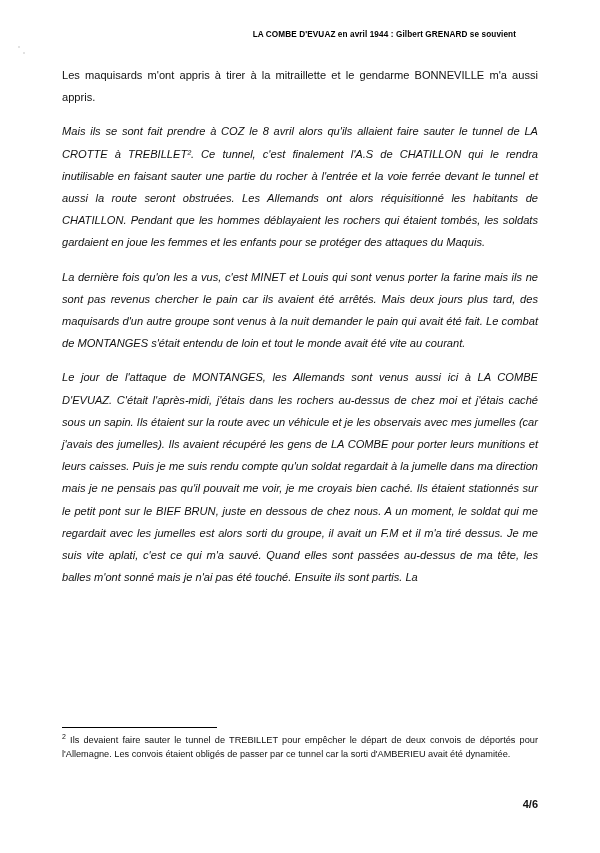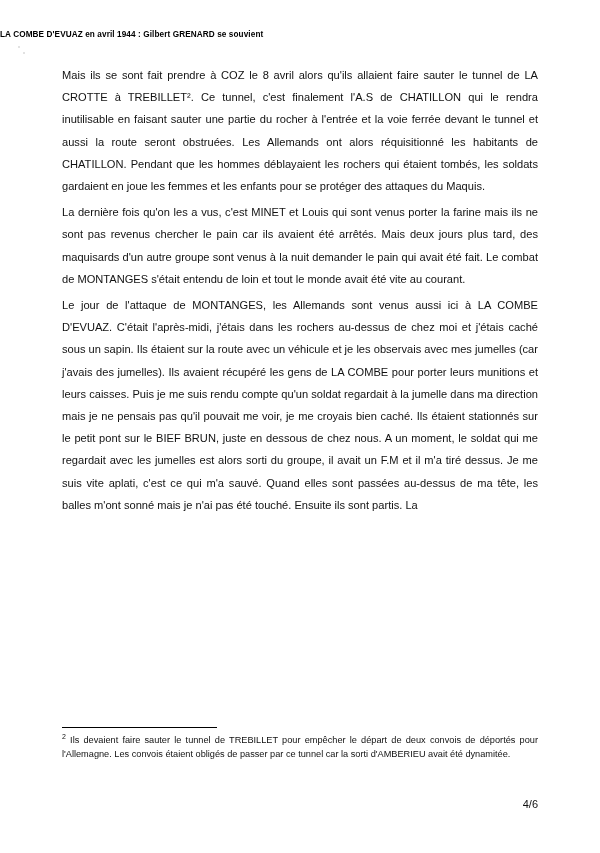--- a/index.html
+++ b/index.html
@@ -19,21 +19,21 @@
     width: 600px;
     height: 853px;
     box-sizing: border-box;
     padding: 0;
   }
   .header {
     position: absolute;
     top: 30px;
     left: 0;
     width: 516px;
-    text-align: left;
+    text-align: right;
     font-size: 8.2px;
     font-weight: bold;
     letter-spacing: 0.1px;
     color: #000;
   }
   .body-text {
     position: absolute;
     top: 64px;
     left: 62px;
     width: 476px;
@@ -41,21 +41,22 @@
     line-height: 22.2px;
     text-align: justify;
     text-justify: inter-word;
     color: #111;
   }
   .body-text p {
     margin: 0;
     text-indent: 0;
   }
   .body-text p + p {
-    margin-top: 4px;
+    margin-top: 12px;
+    font-style: italic;
   }
   sup {
     font-size: 7.4px;
     vertical-align: super;
     line-height: 0;
   }
   .footnote-rule {
     position: absolute;
     left: 62px;
     top: 727px;
@@ -74,21 +75,21 @@
     color: #111;
   }
   .footnote sup {
     font-size: 7px;
   }
   .page-number {
     position: absolute;
     right: 62px;
     top: 798px;
     font-size: 11px;
-    font-weight: normal;
+    font-weight: bold;
     color: #111;
   }
   .speck {
     position: absolute;
     width: 2px;
     height: 2px;
     background: #d8d8d8;
     border-radius: 50%;
   }
 </style>
@@ -96,20 +97,21 @@
 <body>
 
 <div class="page">
 
   <div class="speck" style="left:18px; top:46px;"></div>
   <div class="speck" style="left:23px; top:52px;"></div>
 
   <div class="header">LA COMBE D'EVUAZ en avril 1944 : Gilbert GRENARD se souvient</div>
 
   <div class="body-text">
+    <p>Les maquisards m'ont appris à tirer à la mitraillette et le gendarme BONNEVILLE m'a aussi appris.</p>
     <p>Mais ils se sont fait prendre à COZ le 8 avril alors qu'ils allaient faire sauter le tunnel de LA CROTTE à TREBILLET².  Ce tunnel, c'est finalement l'A.S de CHATILLON qui le rendra inutilisable en faisant sauter une partie du rocher à l'entrée et la voie ferrée devant le tunnel et aussi la route seront obstruées. Les Allemands ont alors réquisitionné les habitants de CHATILLON. Pendant que les hommes déblayaient les rochers qui étaient tombés, les soldats gardaient en joue les femmes et les enfants pour se protéger des attaques du Maquis.</p>
     <p>La dernière fois qu'on les a vus, c'est MINET et Louis qui sont venus porter la farine mais ils ne sont pas revenus chercher le pain car ils avaient été arrêtés. Mais deux jours plus tard, des maquisards d'un autre groupe sont venus à la nuit demander le pain qui avait été fait. Le combat de MONTANGES s'était entendu de loin et tout le monde avait été vite au courant.</p>
     <p>Le jour de l'attaque de MONTANGES, les Allemands sont venus aussi ici à LA COMBE D'EVUAZ. C'était l'après-midi, j'étais dans les rochers au-dessus de chez moi et j'étais caché sous un sapin. Ils étaient sur la route avec un véhicule et je les observais avec mes jumelles (car j'avais des jumelles). Ils avaient récupéré les gens de LA COMBE pour porter leurs munitions et leurs caisses. Puis je me suis rendu compte qu'un soldat regardait à la jumelle dans ma direction mais je ne pensais pas qu'il pouvait me voir, je me croyais bien caché. Ils étaient stationnés sur le petit pont sur le BIEF BRUN, juste en dessous de chez nous. A un moment, le soldat qui me regardait avec les jumelles est alors sorti du groupe, il avait un F.M et il m'a tiré dessus. Je me suis vite aplati, c'est ce qui m'a sauvé. Quand elles sont passées au-dessus de ma tête, les balles m'ont sonné mais je n'ai pas été touché. Ensuite ils sont partis. La</p>
   </div>
 
   <div class="footnote-rule"></div>
 
   <div class="footnote">
     <sup>2</sup><span> Ils devaient faire sauter le tunnel de TREBILLET pour empêcher le départ de deux convois de déportés pour l'Allemagne. Les convois étaient obligés de passer par ce tunnel car la sorti d'AMBERIEU avait été dynamitée.</span>
   </div>

